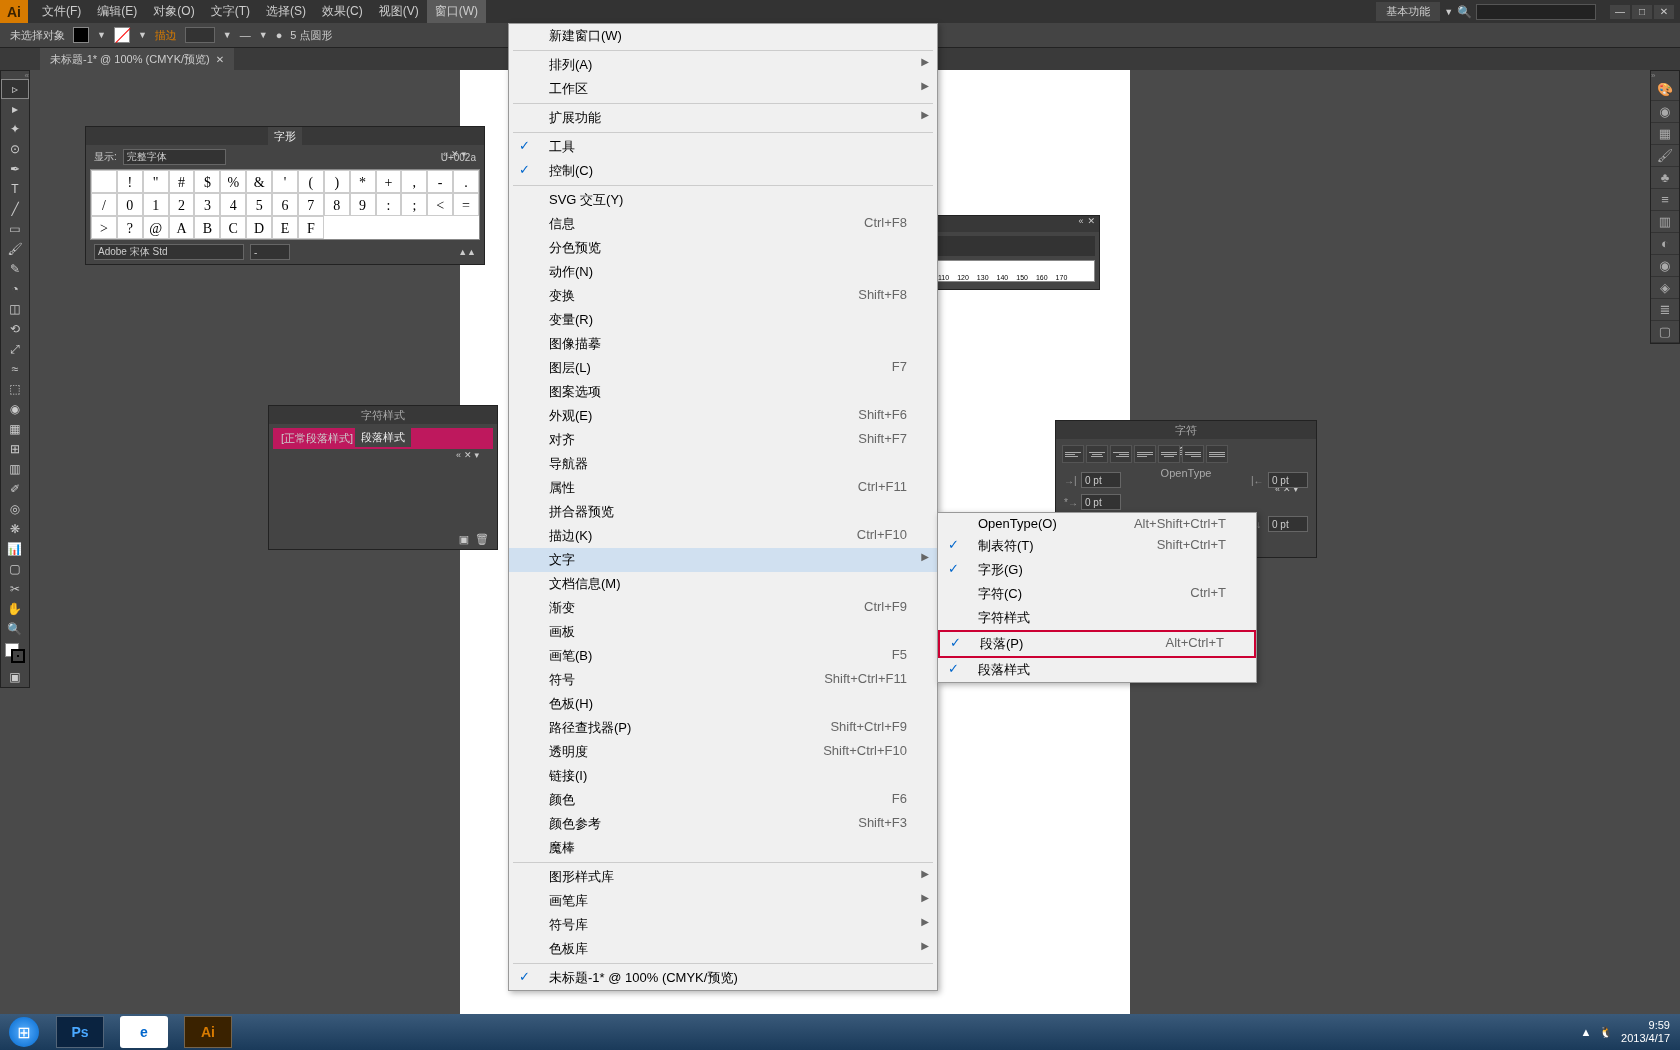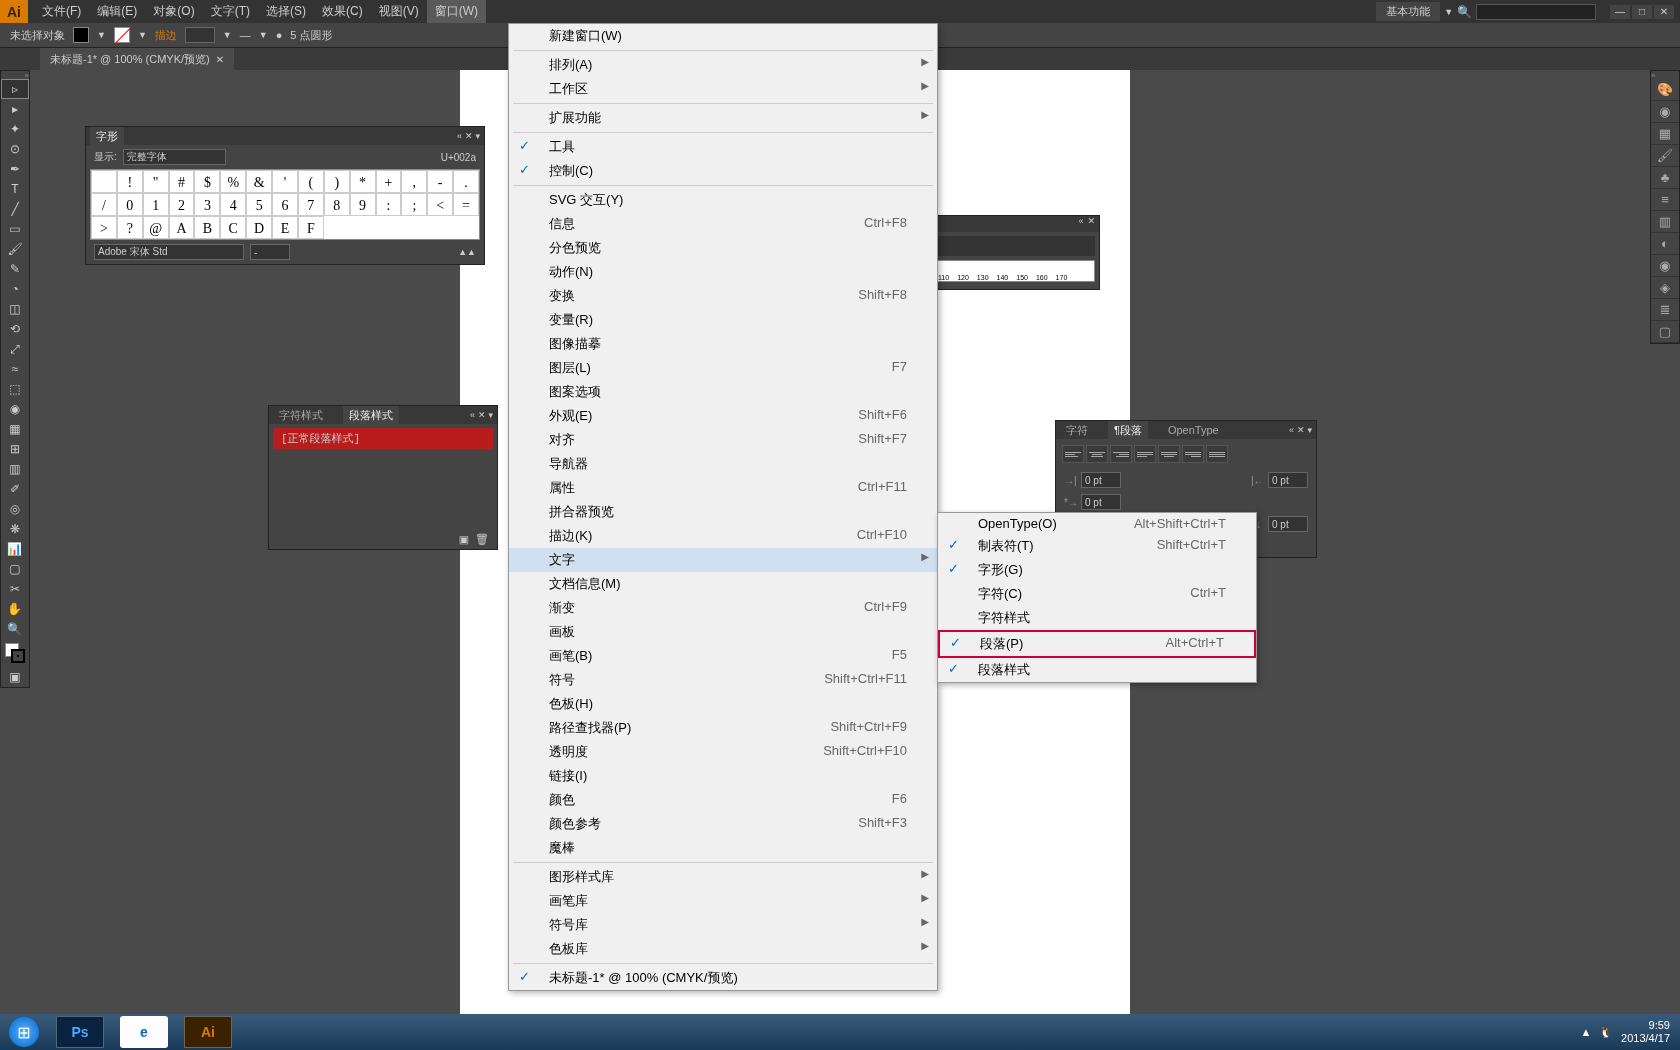--- a/index.html
+++ b/index.html
@@ -55,36 +55,36 @@
 .dd-check { position: absolute; left: 10px; color: #0066cc; }
 .dd-arrow { position: absolute; right: 8px; color: #666; font-size: 10px; }
 .dd-shortcut { color: #666; margin-left: auto; padding-left: 20px; }
 
 
 .submenu { position: absolute; left: 937px; top: 512px; width: 320px; background: #f0f0f0; border: 1px solid #999; box-shadow: 2px 2px 6px rgba(0,0,0,0.3); font-size: 13px; z-index: 110; }
 .sub-highlight { border: 2px solid #cc0033; }
 
 
 .panel { position: absolute; background: #444; border: 1px solid #222; color: #ccc; font-size: 11px; }
-.panel-header { background: #383838; height: 18px; display: flex; align-items: center; padding: 0 4px; gap: 14px; font-size: 11px; }
+.panel-header { background: #383838; height: 18px; display: flex; align-items: center; padding: 0 18px; gap: 3px; font-size: 11px; flex-direction: column; }
 .panel-tab { color: #aaa; padding: 2px 6px; }
 .panel-tab.active { color: #eee; background: #444; }
 .panel-close { margin-left: auto; display: flex; gap: 3px; font-size: 9px; }
 
 
 .glyph-panel { left: 85px; top: 56px; width: 400px; }
 .glyph-controls { padding: 4px 8px; display: flex; align-items: center; gap: 6px; font-size: 10px; }
 .glyph-grid { background: #fff; color: #000; display: grid; grid-template-columns: repeat(15, 1fr); border: 1px solid #888; margin: 0 4px; }
 .glyph-cell { border: 1px solid #ccc; text-align: center; height: 23px; line-height: 23px; font-size: 14px; font-family: serif; }
 .glyph-footer { padding: 4px 8px; display: flex; align-items: center; gap: 6px; }
 
 
 .para-panel { left: 268px; top: 335px; width: 230px; height: 145px; }
 .para-list { padding: 4px; }
-.para-item { background: #b91c1c; padding: 3px 8px; font-family: Liberation Mono, monospace; }
+.para-item { background: #be185d; padding: 3px 8px; }
 .para-footer { position: absolute; bottom: 0; right: 0; padding: 3px 8px; display: flex; gap: 6px; }
 
 
 .pg-panel { left: 1055px; top: 350px; width: 262px; }
 .align-row { padding: 6px; display: flex; gap: 2px; }
 .align-btn { width: 22px; height: 18px; background: #3a3a3a; border: 1px solid #555; display: flex; flex-direction: column; justify-content: center; gap: 1px; padding: 2px; }
 .align-line { height: 1px; background: #aaa; }
 .pg-row { padding: 3px 8px; display: flex; gap: 10px; align-items: center; }
 .pg-field { display: flex; align-items: center; gap: 3px; }
 .pg-input { background: #333; border: 1px solid #666; color: #ccc; width: 40px; height: 16px; font-size: 10px; padding: 0 3px; }

